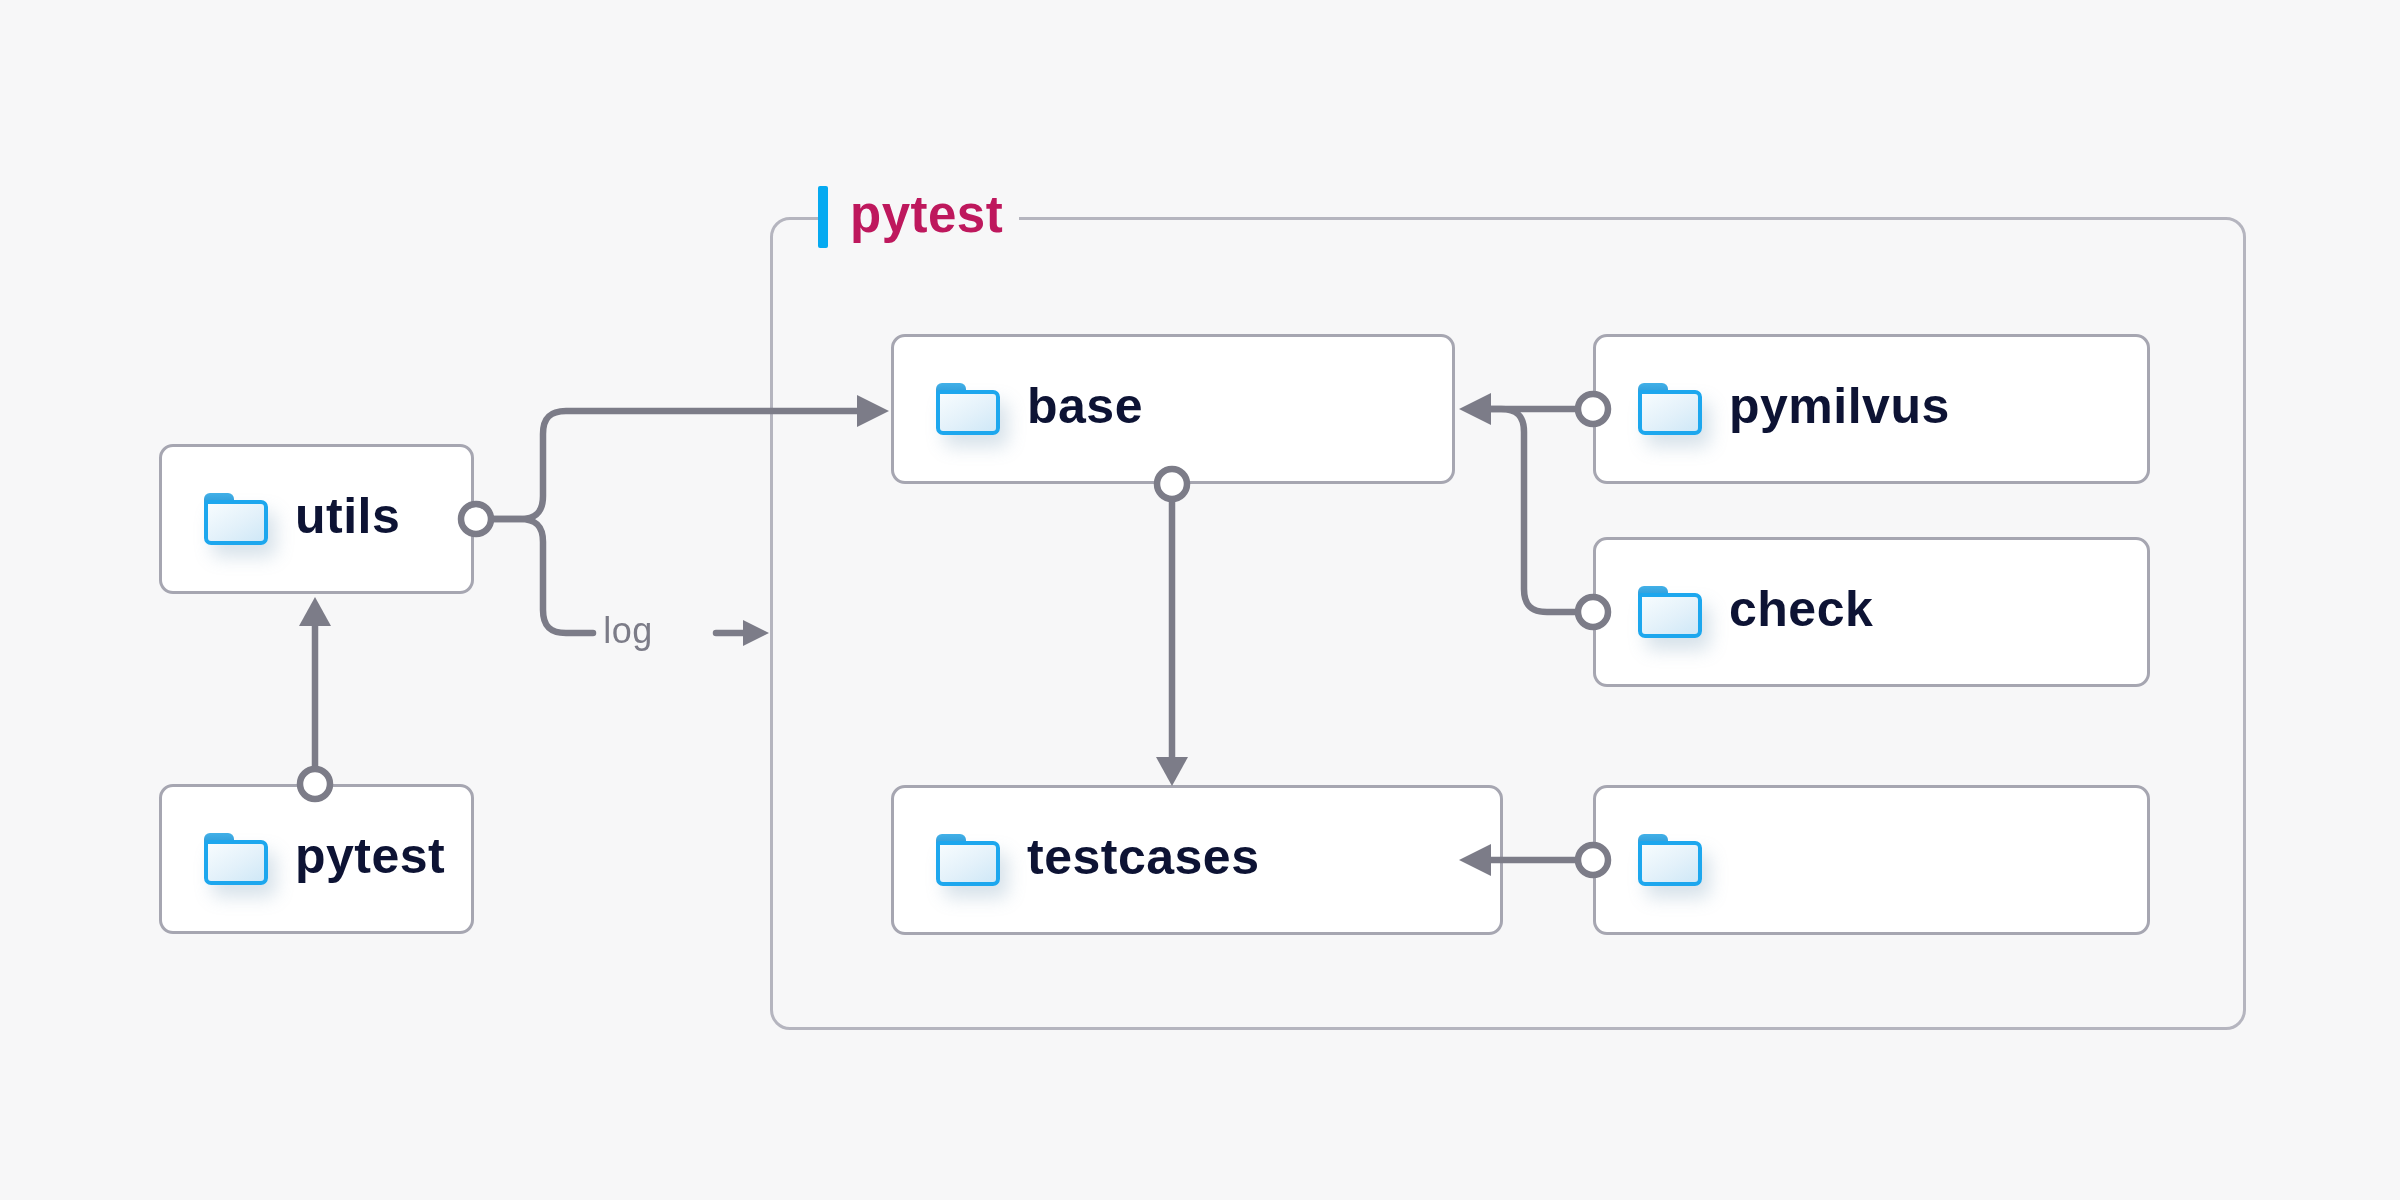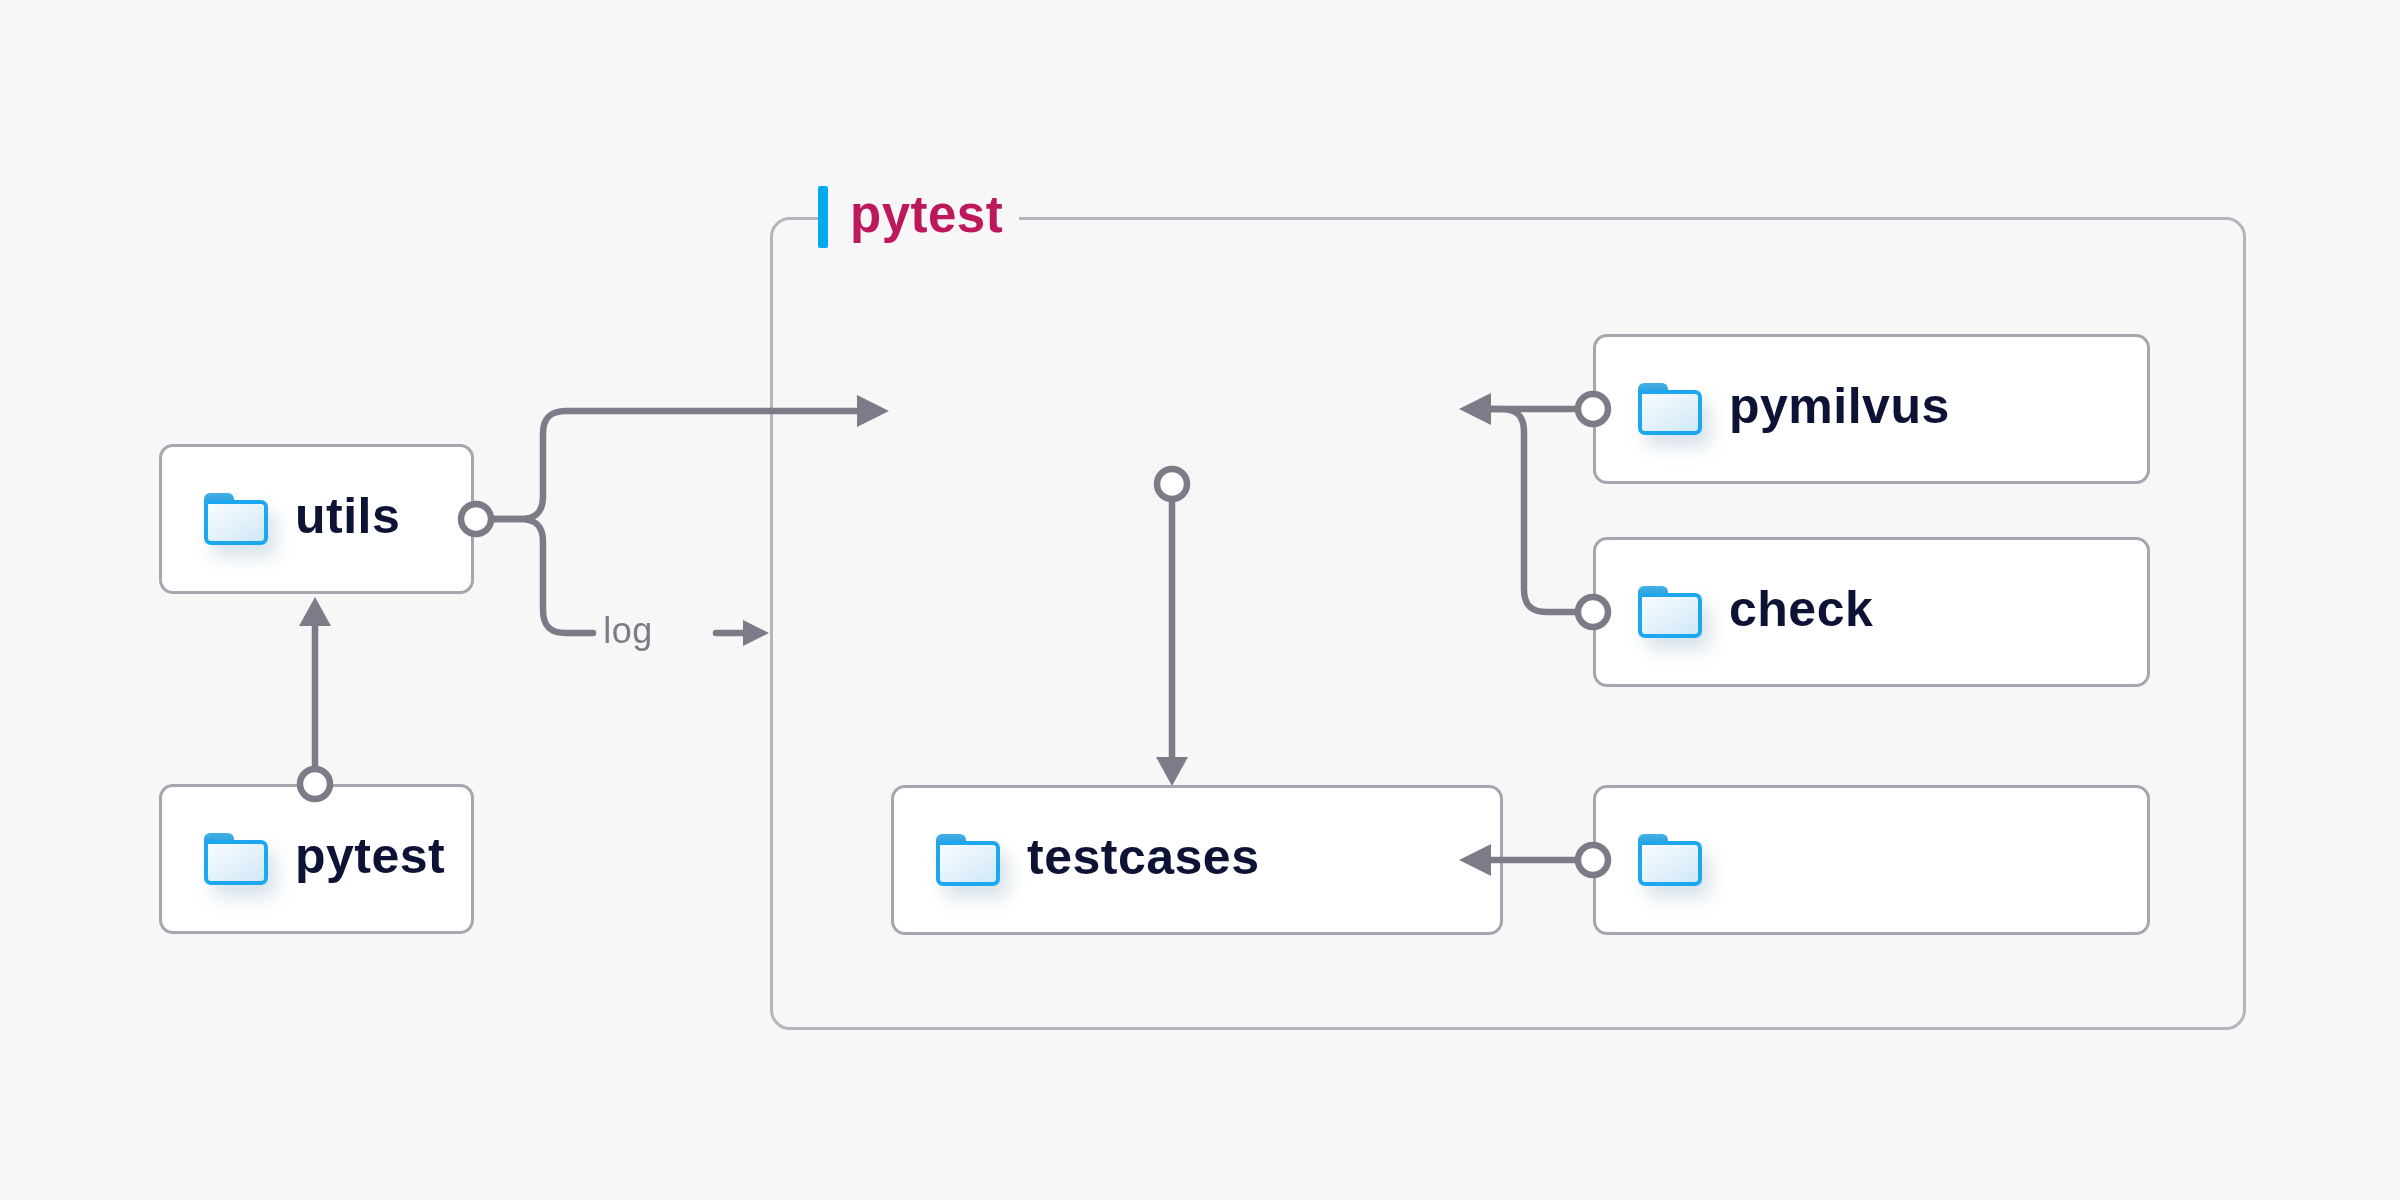--- a/index.html
+++ b/index.html
@@ -157,20 +157,27 @@
   </div>
 
   <div class="node" id="node-config">
     <div class="folder">
       <div class="folder-tab"></div>
       <div class="folder-body"></div>
     </div>
     <div class="node-label">pytest</div>
   </div>
 
+  <div class="node" id="node-base">
+    <div class="folder">
+      <div class="folder-tab"></div>
+      <div class="folder-body"></div>
+    </div>
+    <div class="node-label">base</div>
+  </div>
 
   <div class="node" id="node-pymilvus">
     <div class="folder">
       <div class="folder-tab"></div>
       <div class="folder-body"></div>
     </div>
     <div class="node-label">pymilvus</div>
   </div>
 
   <div class="node" id="node-check">

